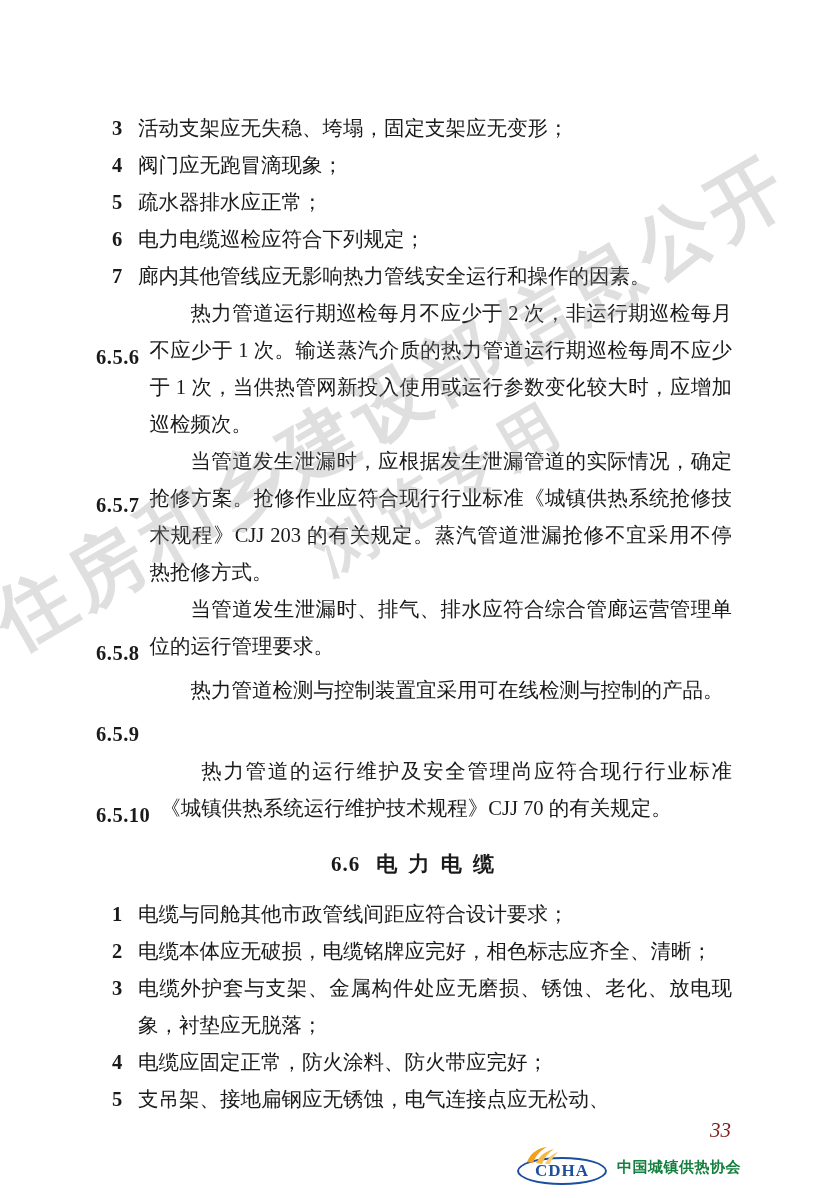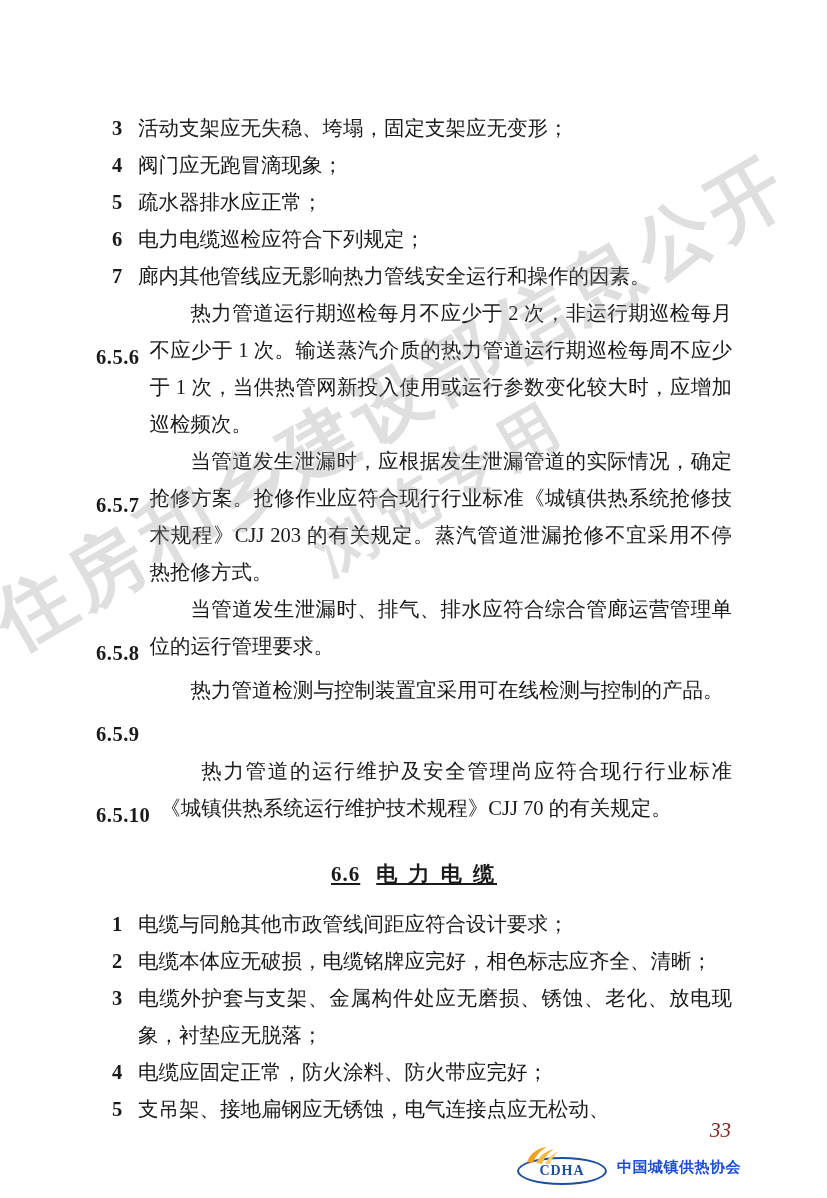--- a/index.html
+++ b/index.html
@@ -89,24 +89,23 @@
     flex: 1 1 auto;
     text-align: justify;
     text-justify: inter-ideograph;
   }
   .indent-1 { text-indent: 2em; }
   .section-title {
     text-align: center;
     font-size: 21px;
     font-weight: 700;
     letter-spacing: 3px;
-    margin: 26px 0 18px 0;
+    margin: 16px 0 18px 0;
     position: relative;
     z-index: 2;
-    text-decoration: underline;
   }
   .section-title .sec-no {
     letter-spacing: 1px;
     margin-right: 16px;
   }
   
   .page-number {
     position: absolute;
     right: 96px;
     top: 1118px;
@@ -144,35 +143,35 @@
   .logo-text {
     position: absolute;
     left: 0;
     top: 9px;
     width: 90px;
     height: 28px;
     line-height: 28px;
     text-align: center;
     font-family: "Liberation Serif", "DejaVu Serif", serif;
     font-weight: 700;
-    font-size: 14px;
+    font-size: 17px;
     color: #1b4fa0;
     letter-spacing: 1px;
   }
   .logo-flame {
     position: absolute;
     left: 8px;
     top: -2px;
     width: 34px;
     height: 18px;
   }
   .logo-cn {
     font-family: "Liberation Sans", "DejaVu Sans", sans-serif;
     font-size: 15px;
-    color: #1d4ed8;
+    color: #15803d;
     font-weight: 700;
     letter-spacing: 0.5px;
     white-space: nowrap;
   }
 </style>
 </head>
 <body>
 
 <div class="page">
 

